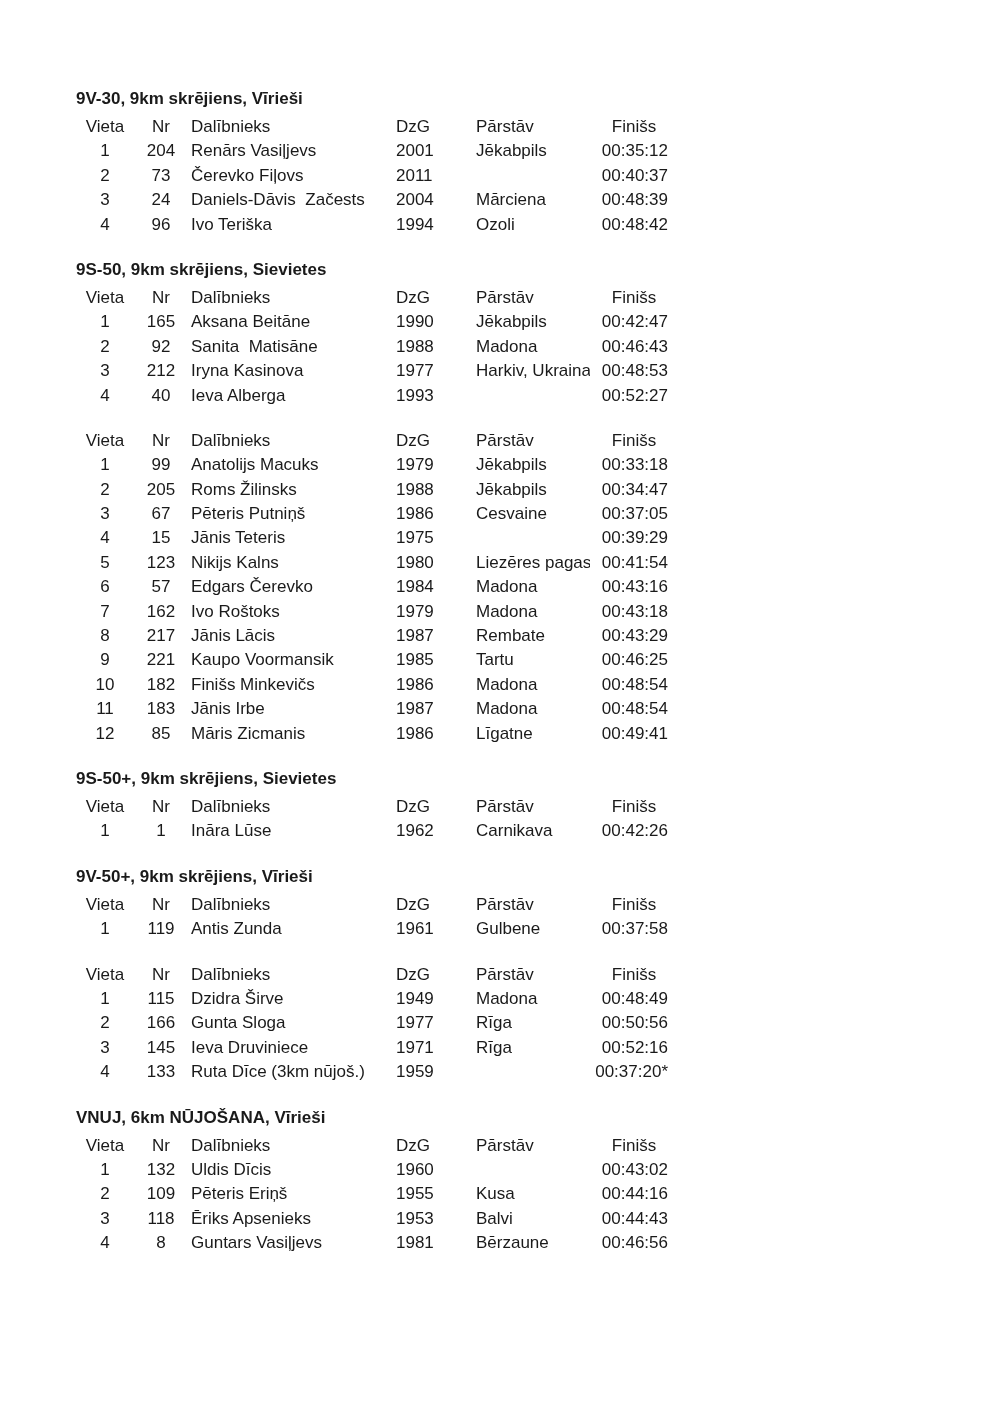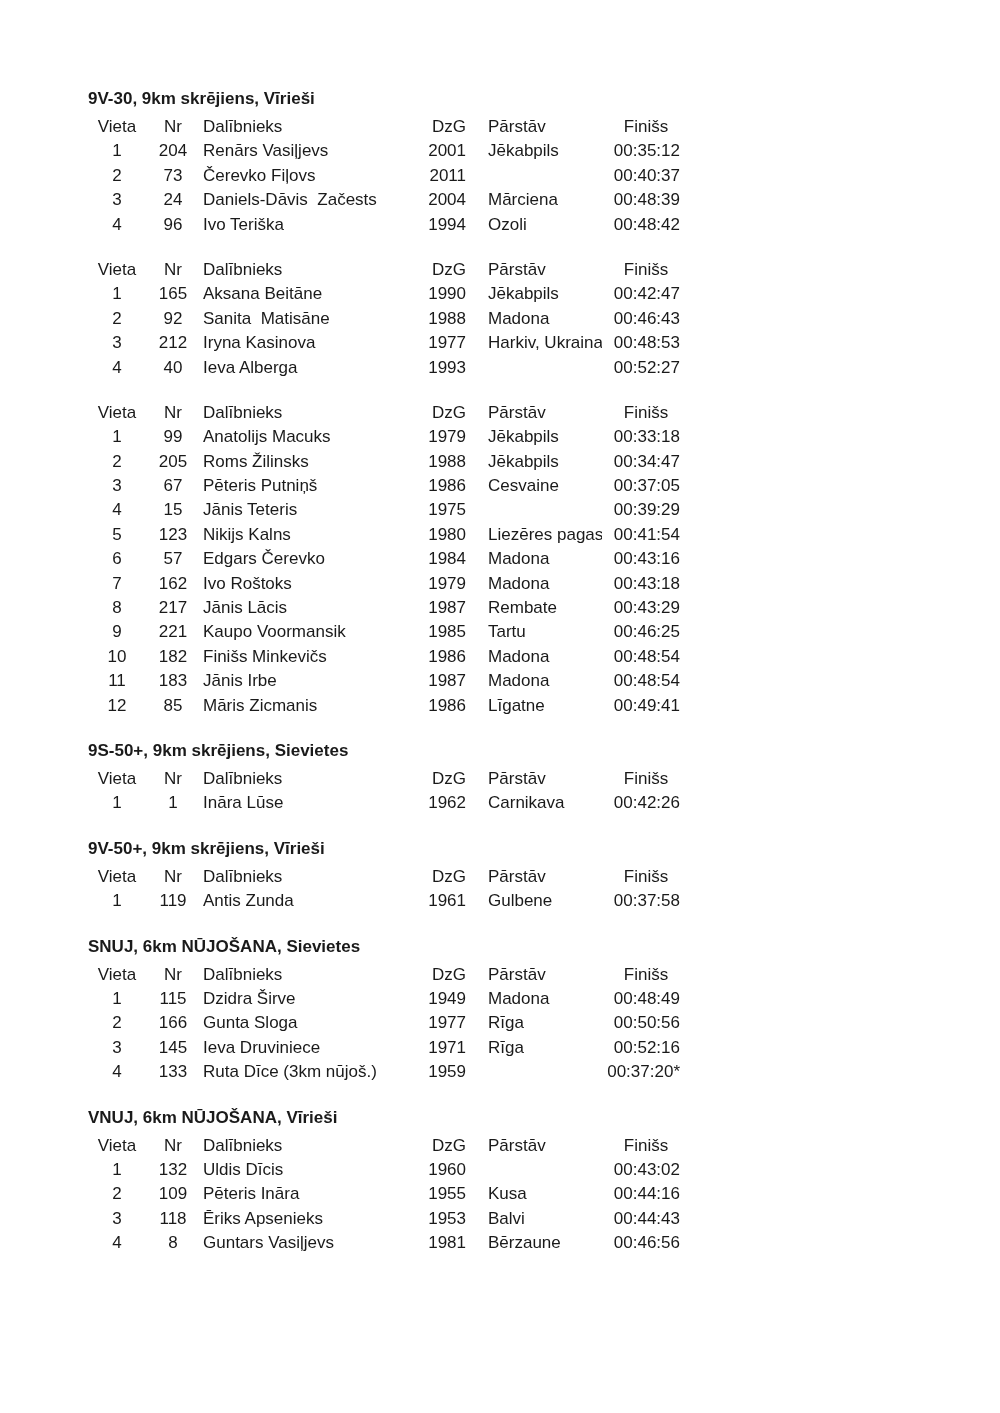--- a/index.html
+++ b/index.html
@@ -8,21 +8,21 @@
     width: 1000px;
     height: 1413px;
     background: #ffffff;
     font-family: "Liberation Sans", sans-serif;
     color: #1a1a1a;
     position: relative;
     overflow: hidden;
   }
   .doc {
     position: absolute;
-    left: 88px;
+    left: 76px;
     top: 87px;
     width: 602px;
   }
   .section { margin: 0 0 21px 0; }
   .section-title {
     margin: 0;
     font-size: 17px;
     font-weight: 700;
     height: 28px;
     line-height: 24px;
@@ -32,21 +32,21 @@
     display: grid;
     grid-template-columns: 58px 54px 208px 62px 132px 88px;
     height: 24.4px;
     line-height: 24.4px;
     font-size: 17px;
     font-weight: 400;
   }
   .c-vieta { text-align: center; }
   .c-nr    { text-align: center; }
   .c-dal   { text-align: left; padding-left: 3px; white-space: pre; overflow: hidden; }
-  .c-dzg   { text-align: right; padding-right: 4px; }
+  .c-dzg   { text-align: left; padding-right: 4px; }
   .c-par   { text-align: left; padding-left: 18px; white-space: pre; overflow: hidden; }
   .c-fin   { text-align: right; padding-right: 10px; white-space: pre; }
   .row.header .c-fin { text-align: center; padding-right: 0; }
 </style>
 </head>
 <body>
 
 <div class="doc">
   <section class="section">
     <h2 class="section-title">9V-30, 9km skrējiens, Vīrieši</h2>
@@ -86,20 +86,21 @@
         <div class="c-vieta">4</div>
         <div class="c-nr">96</div>
         <div class="c-dal">Ivo Teriška</div>
         <div class="c-dzg">1994</div>
         <div class="c-par">Ozoli</div>
         <div class="c-fin">00:48:42</div>
       </div>
     </section>
 
   <section class="section">
+    <h2 class="section-title">9S-50, 9km skrējiens, Sievietes</h2>
     <div class="row header">
         <div class="c-vieta">Vieta</div>
         <div class="c-nr">Nr</div>
         <div class="c-dal">Dalībnieks</div>
         <div class="c-dzg">DzG</div>
         <div class="c-par">Pārstāv</div>
         <div class="c-fin">Finišs</div>
       </div>
   <div class="row">
         <div class="c-vieta">1</div>
@@ -276,21 +277,20 @@
         <div class="c-vieta">1</div>
         <div class="c-nr">119</div>
         <div class="c-dal">Antis Zunda</div>
         <div class="c-dzg">1961</div>
         <div class="c-par">Gulbene</div>
         <div class="c-fin">00:37:58</div>
       </div>
     </section>
 
   <section class="section">
-    <h2 class="section-title">SNUJ, 6km NŪJOŠANA, Sievietes</h2>
     <div class="row header">
         <div class="c-vieta">Vieta</div>
         <div class="c-nr">Nr</div>
         <div class="c-dal">Dalībnieks</div>
         <div class="c-dzg">DzG</div>
         <div class="c-par">Pārstāv</div>
         <div class="c-fin">Finišs</div>
       </div>
   <div class="row">
         <div class="c-vieta">1</div>
@@ -340,21 +340,21 @@
         <div class="c-vieta">1</div>
         <div class="c-nr">132</div>
         <div class="c-dal">Uldis Dīcis</div>
         <div class="c-dzg">1960</div>
         <div class="c-par"></div>
         <div class="c-fin">00:43:02</div>
       </div>
       <div class="row">
         <div class="c-vieta">2</div>
         <div class="c-nr">109</div>
-        <div class="c-dal">Pēteris Ināra</div>
+        <div class="c-dal">Pēteris Eriņš</div>
         <div class="c-dzg">1955</div>
         <div class="c-par">Kusa</div>
         <div class="c-fin">00:44:16</div>
       </div>
       <div class="row">
         <div class="c-vieta">3</div>
         <div class="c-nr">118</div>
         <div class="c-dal">Ēriks Apsenieks</div>
         <div class="c-dzg">1953</div>
         <div class="c-par">Balvi</div>

